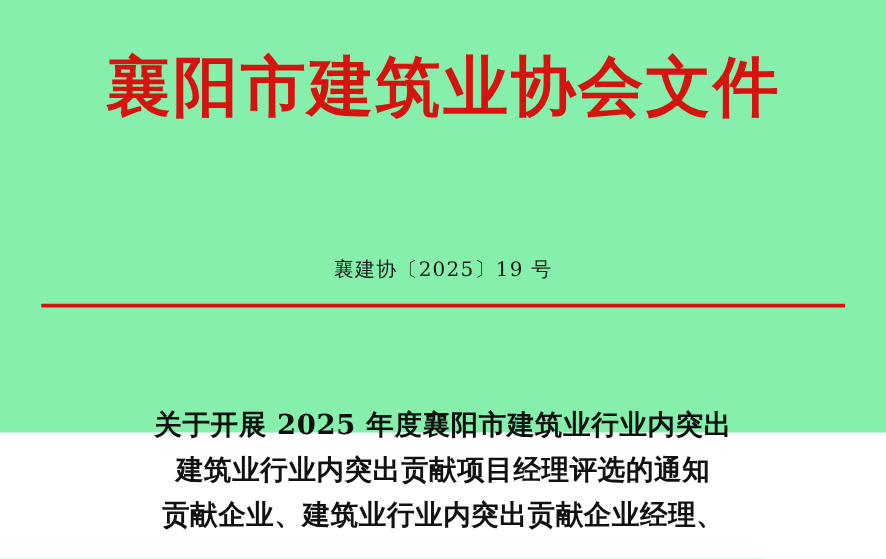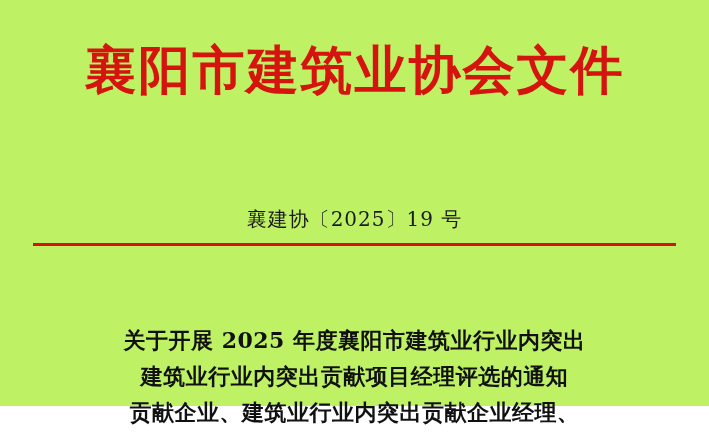--- a/index.html
+++ b/index.html
@@ -9,22 +9,22 @@
   body {
     width: 709px;
     height: 447px;
     background: #ffffff;
     font-family: "Liberation Serif", serif;
     overflow: hidden;
   }
   .page {
     position: relative;
     width: 709px;
-    height: 406px;
-    background: #bef264;
+    height: 346px;
+    background: #86efac;
     box-sizing: border-box;
   }
   
   .masthead {
     position: absolute;
     top: 40px;
     left: 0;
     width: 709px;
     text-align: center;
   }
@@ -39,21 +39,21 @@
   }
   
   .doc-number {
     position: absolute;
     top: 206px;
     left: 0;
     width: 709px;
     text-align: center;
     color: #1a1a1a;
     font-family: "DejaVu Serif", serif;
-    font-size: 20px;
+    font-size: 16px;
     letter-spacing: 1px;
   }
   
   .red-rule {
     position: absolute;
     top: 243px;
     left: 33px;
     width: 643px;
     height: 3px;
     background: #d6140f;

